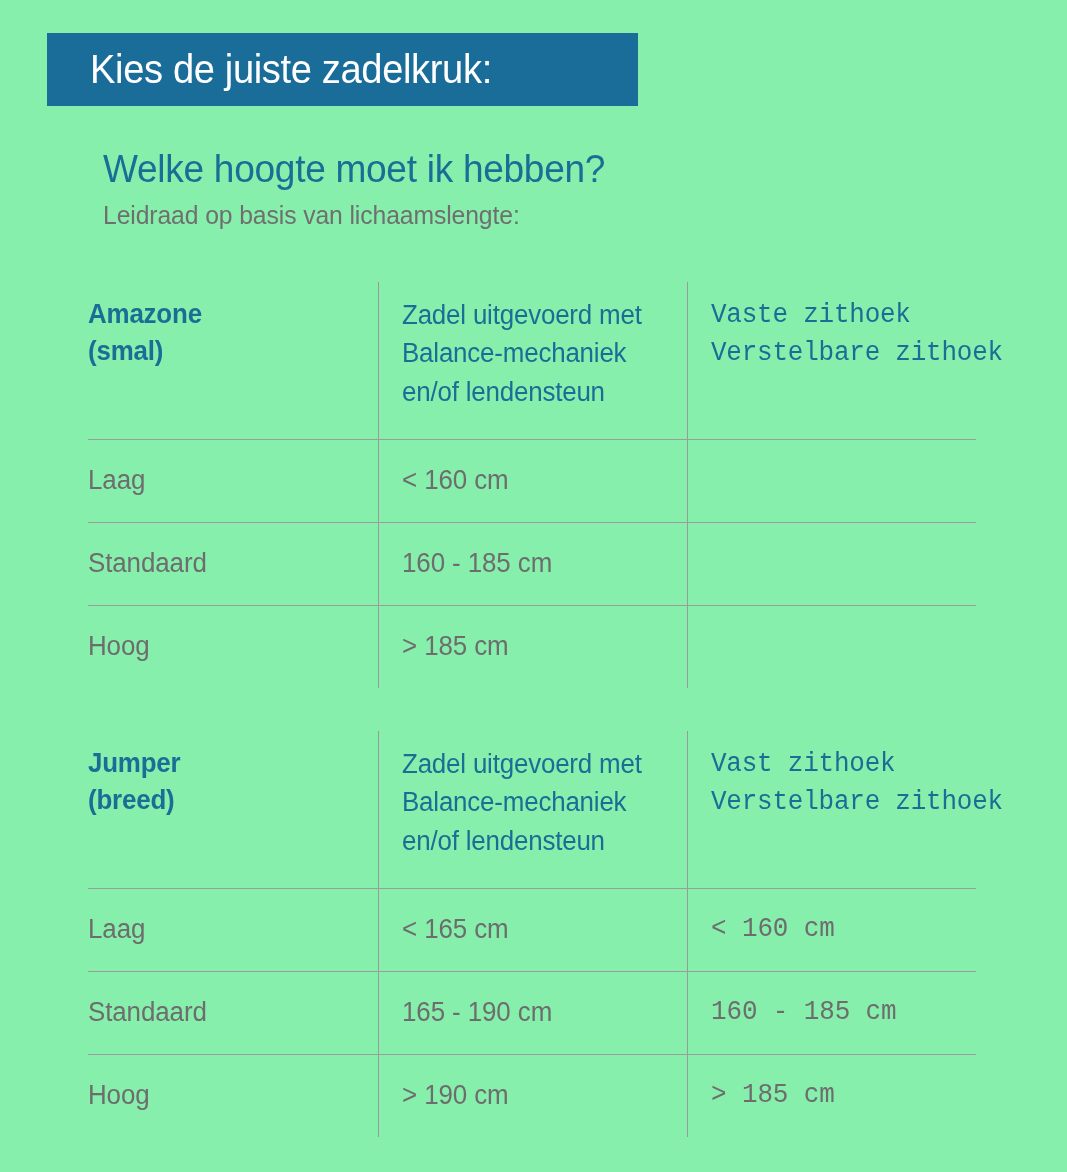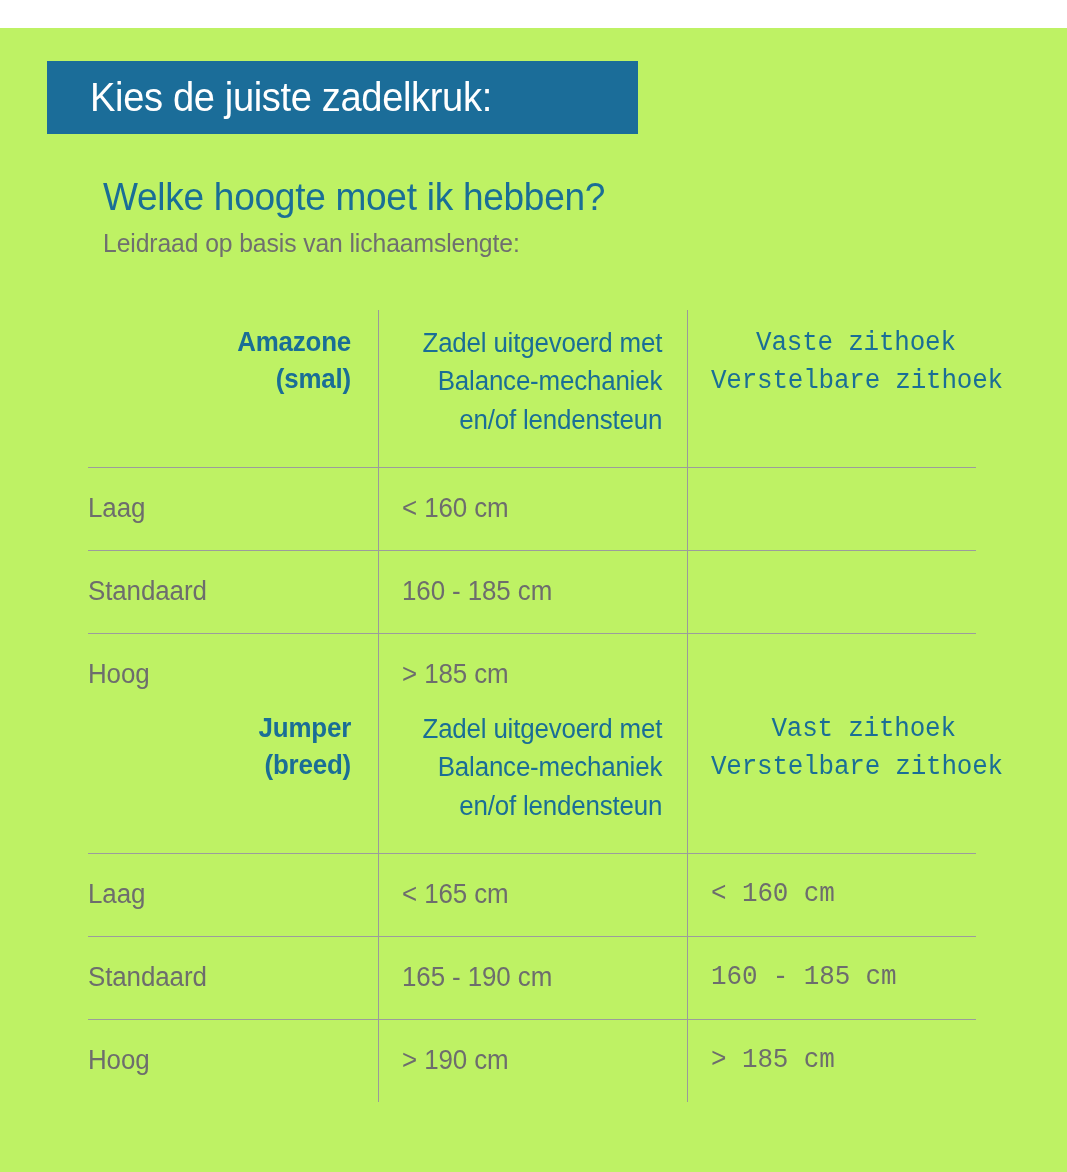--- a/index.html
+++ b/index.html
@@ -13,22 +13,21 @@
     height: 1172px;
     position: relative;
     overflow: hidden;
     font-family: "Liberation Sans", "DejaVu Sans", sans-serif;
     -webkit-font-smoothing: antialiased;
   }
 
   .page {
     position: absolute;
     inset: 0;
-    background: #bef264;
-    margin-top: 28px;
+    background: #86efac;
   }
 
   
   .banner {
     position: absolute;
     left: 47px;
     top: 33px;
     width: 591px;
     height: 73px;
     background: #1b6d99;
@@ -78,21 +77,21 @@
     margin: 10px 0 0 0;
   }
 
   
   .table-block {
     position: absolute;
     left: 88px;
     width: 888px;
   }
   #table-amazone { top: 282px; }
-  #table-jumper  { top: 668px; }
+  #table-jumper  { top: 731px; }
 
   .grid {
     position: relative;
     width: 888px;
   }
 
   
   .vline {
     position: absolute;
     top: 0;
@@ -114,21 +113,20 @@
     left: 0;
     right: 0;
     top: 0;
     height: 1px;
     background: #9c9c9c;
   }
 
   .cell {
     box-sizing: border-box;
     padding-left: 0;
-    text-align: right;
   }
   .cell.col-a { width: 290px; padding-right: 16px; }
   .cell.col-b { width: 309px; padding-left: 24px; padding-right: 14px; }
   .cell.col-c { width: 289px; padding-left: 24px; padding-right: 10px; font-family: Liberation Mono, monospace; }
 
   
   .row.header { padding: 8px 0 28px 0; }
   .row.header .cell { padding-top: 6px; }
   .hdr-text {
     color: #1a6e96;

